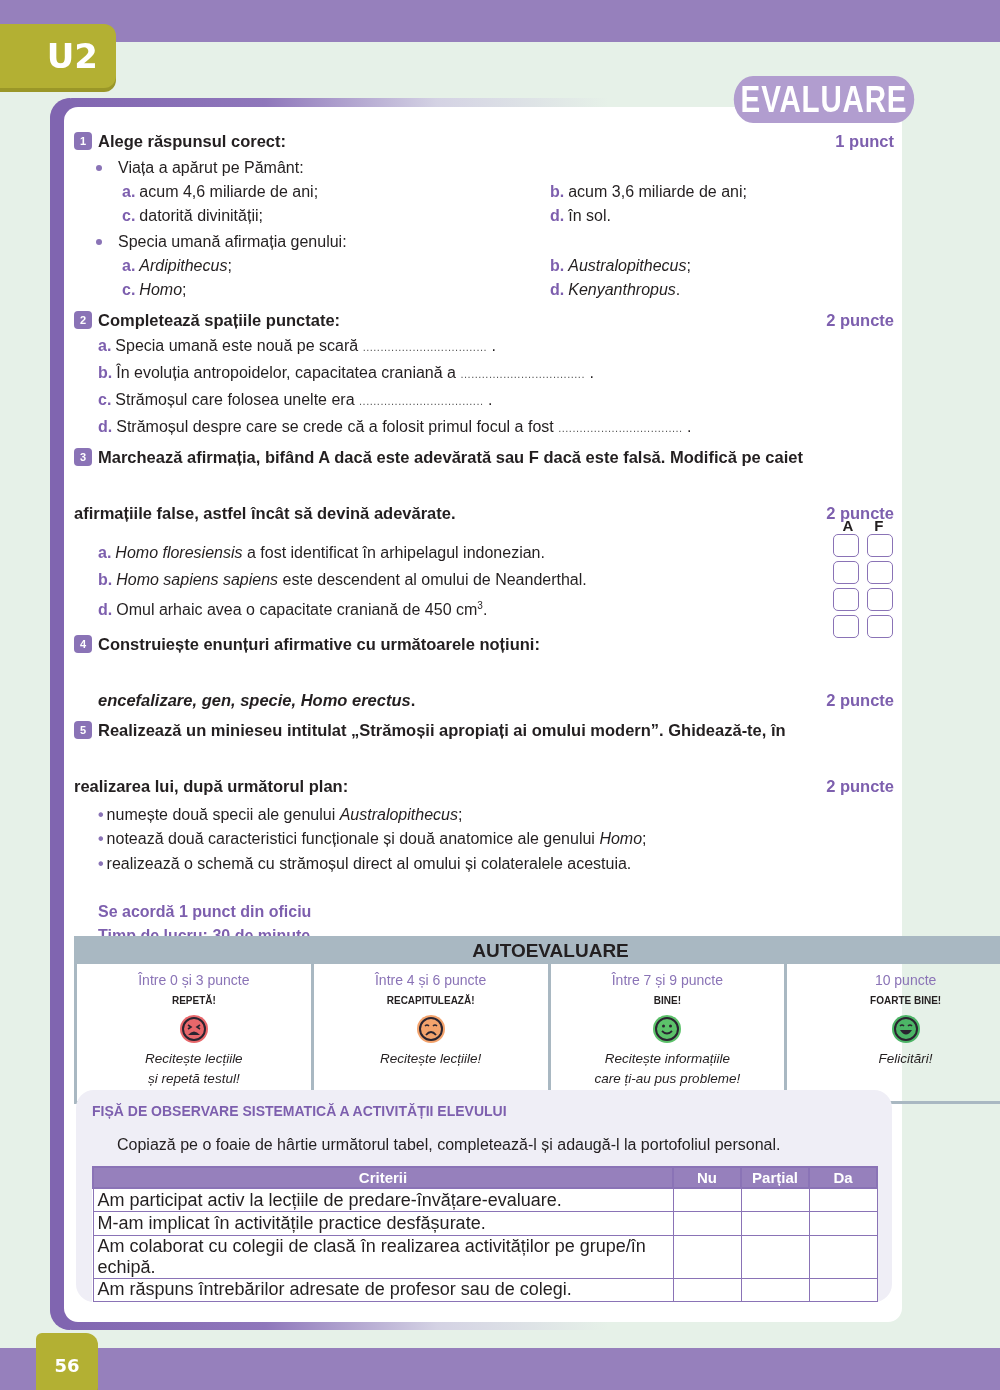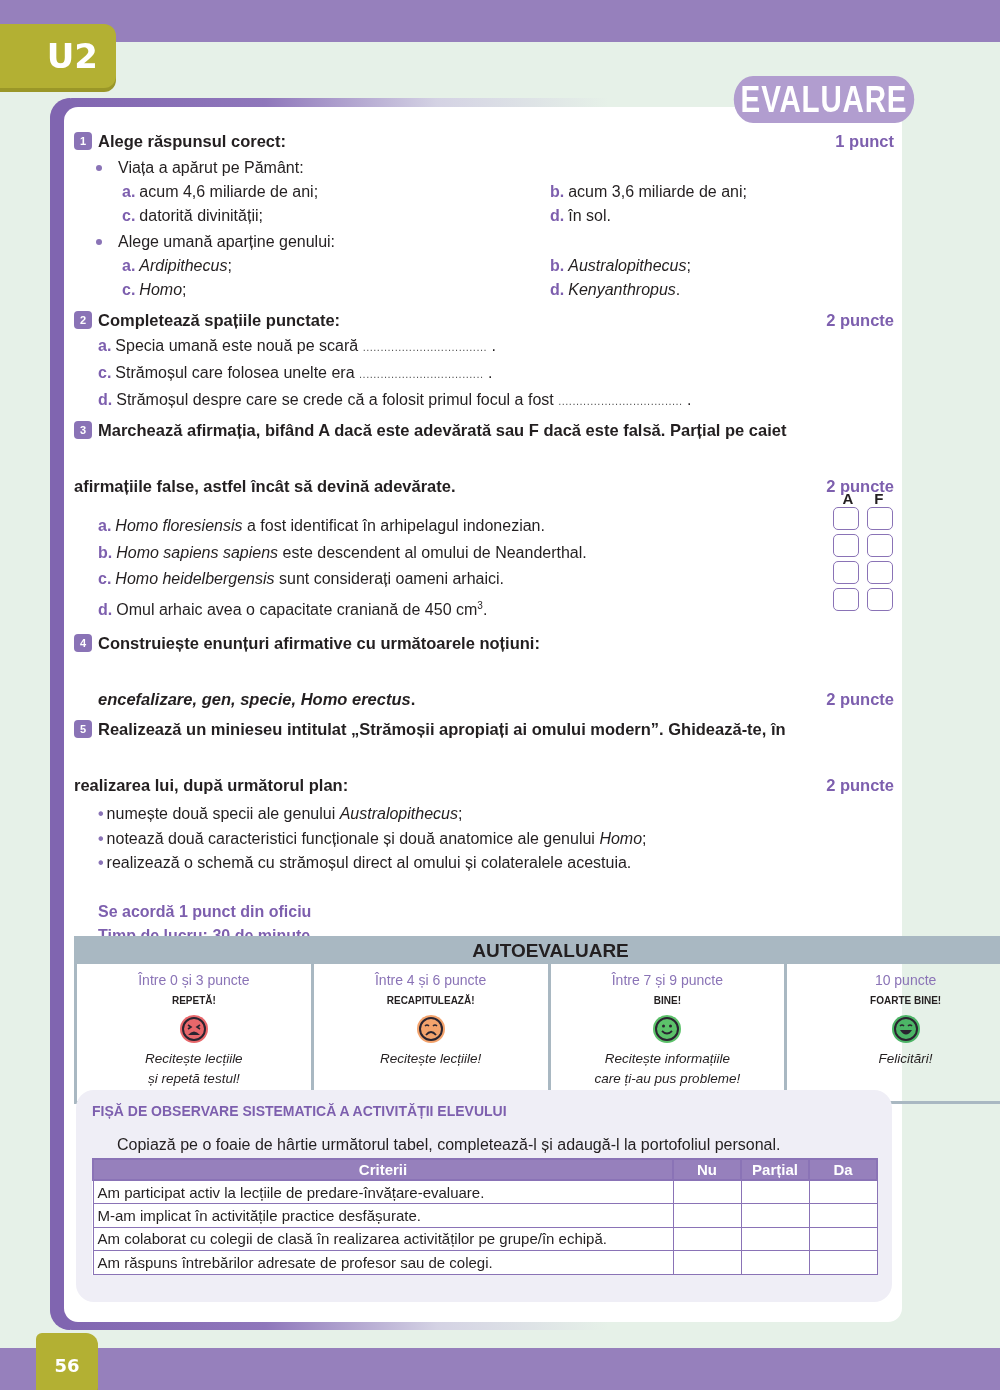--- a/index.html
+++ b/index.html
@@ -83,23 +83,23 @@
   .auto-cell { height: 137px; border-right: 3px solid #a9b8c2; text-align: center; padding-top: 7px; }
   .auto-cell:last-child { border-right: none; border-radius: 21px; }
   .a-range { color: #8a73b6; font-size: 14px; line-height: 18px; }
   .a-label { font-weight: bold; font-size: 10px; line-height: 24px; }
   .a-face { display: flex; justify-content: center; margin: 1px 0 5px; }
   .a-msg { font-style: italic; font-size: 13.5px; line-height: 20px; }
 
   .obs { position: absolute; left: 76px; top: 1090px; width: 816px; height: 212px; background: #efeef6; border-radius: 18px; }
   .obs-title { position: absolute; left: 16px; top: 13px; color: #7d5fae; font-weight: bold; font-size: 14px; }
   .obs-sub { position: absolute; left: 41px; top: 46px; font-size: 16px; }
-  .obs-table { position: absolute; left: 16px; top: 68px; width: 786px; border-collapse: collapse; background: #fff; }
+  .obs-table { position: absolute; left: 16px; top: 76px; width: 786px; border-collapse: collapse; background: #fff; }
   .obs-table th { background: #9680bc; color: #fff; font-weight: bold; font-size: 15px; height: 21px; border: 2px solid #8a73b6; }
-  .obs-table td { border: 1.5px solid #8a73b6; height: 23.5px; font-size: 15px; padding-left: 4px; }
+  .obs-table td { border: 1.5px solid #8a73b6; height: 23.5px; font-size: 18px; padding-left: 4px; }
   .obs-table .c1 { width: 580px; }
   .obs-table .cn { width: 68px; }
 </style>
 </head>
 <body>
 
 <div class="top-band"></div>
 <div class="unit-tab">U2</div>
 
 <div class="frame-shadow"></div>
@@ -120,57 +120,57 @@
       <span>Viața a apărut pe Pământ:</span>
     </div>
     <div class="opts">
       <div><span class="lt">a.</span><span>acum 4,6 miliarde de ani;</span></div>
       <div><span class="lt">b.</span><span>acum 3,6 miliarde de ani;</span></div>
       <div><span class="lt">c.</span><span>datorită divinității;</span></div>
       <div><span class="lt">d.</span><span>în sol.</span></div>
     </div>
     <div class="bul" style="margin-top:2px">
       <span class="dot"></span>
-      <span>Alege umană aparține genului:</span>
+      <span>Specia umană afirmația genului:</span>
     </div>
     <div class="opts">
       <div><span class="lt">a.</span><span class="it">Ardipithecus</span><span>;</span></div>
       <div><span class="lt">b.</span><span class="it">Australopithecus</span><span>;</span></div>
       <div><span class="lt">c.</span><span class="it">Homo</span><span>;</span></div>
       <div><span class="lt">d.</span><span class="it">Kenyanthropus</span><span>.</span></div>
     </div>
   </div>
 
   <div style="margin-top:7px">
     <div class="q-head">
       <span class="q-num">2</span>
       <span class="q-text">Completează spațiile punctate:</span>
       <span class="pts">2 puncte</span>
     </div>
     <div class="fill" style="margin-top:2px">
       <div><span class="lt">a.</span><span>Specia umană este nouă pe scară</span> <span class="dots">...................................</span><span> .</span></div>
+      <div><span class="lt">b.</span><span>În evoluția antropoidelor, capacitatea craniană a</span> <span class="dots">...................................</span><span> .</span></div>
       <div><span class="lt">c.</span><span>Strămoșul care folosea unelte era</span> <span class="dots">...................................</span><span> .</span></div>
       <div><span class="lt">d.</span><span>Strămoșul despre care se crede că a folosit primul focul a fost</span> <span class="dots">...................................</span><span> .</span></div>
     </div>
   </div>
 
   <div style="margin-top:5px">
     <div class="q-head">
       <span class="q-num">3</span>
-      <span class="q-text">Marchează afirmația, bifând A dacă este adevărată sau F dacă este falsă. Parțial pe caiet</span>
+      <span class="q-text">Marchează afirmația, bifând A dacă este adevărată sau F dacă este falsă. Modifică pe caiet</span>
     </div>
     <div class="q-head row">
       <span>afirmațiile false, astfel încât să devină adevărate.</span>
       <span class="pts">2 puncte</span>
     </div>
     <div class="tf-wrap" style="margin-top:16px">
       <div class="tf-items">
         <div><span class="lt">a.</span><span class="it">Homo floresiensis</span><span> a fost identificat în arhipelagul indonezian.</span></div>
         <div><span class="lt">b.</span><span class="it">Homo sapiens sapiens</span><span> este descendent al omului de Neanderthal.</span></div>
-        <div><span class="lt">c.</span><span class="it">Homo heidelbergensis</span><span> sunt considerați oameni arhaici.</span></div>
         <div><span class="lt">d.</span><span>Omul arhaic avea o capacitate craniană de 450 cm</span><sup style="font-size:10px">3</sup><span>.</span></div>
       </div>
       <div class="tf-boxes" style="top:-22px">
         <div class="tf-hdr">
             <span>A</span>
             <span>F</span>
           </div>
         <div class="tf-grid">
           <div class="tf-box"></div>
             <div class="tf-box"></div>

